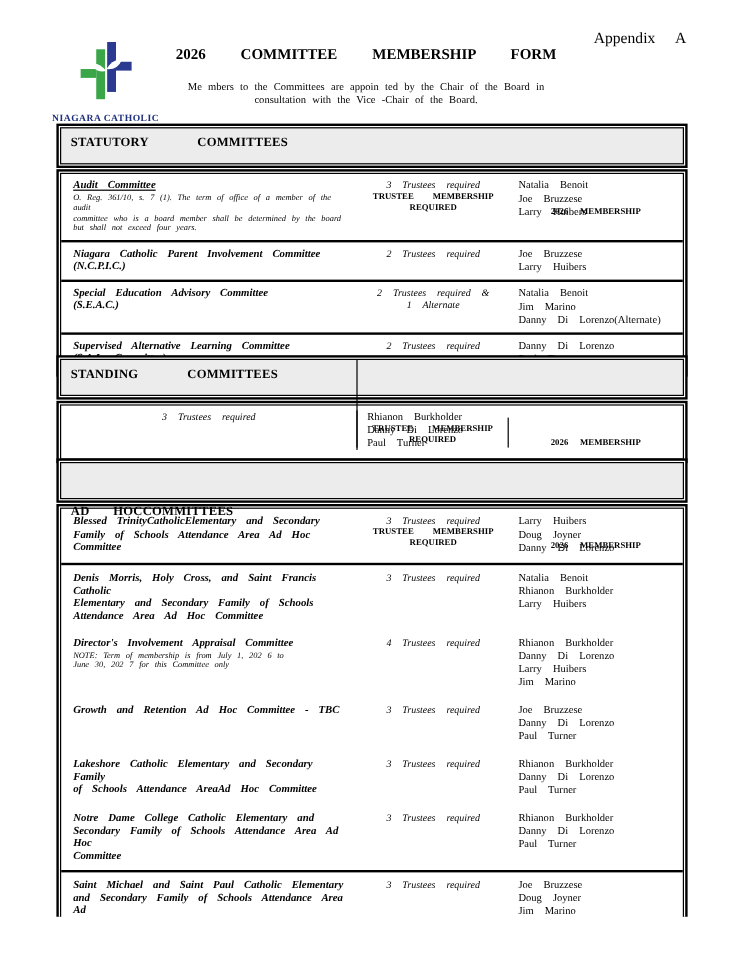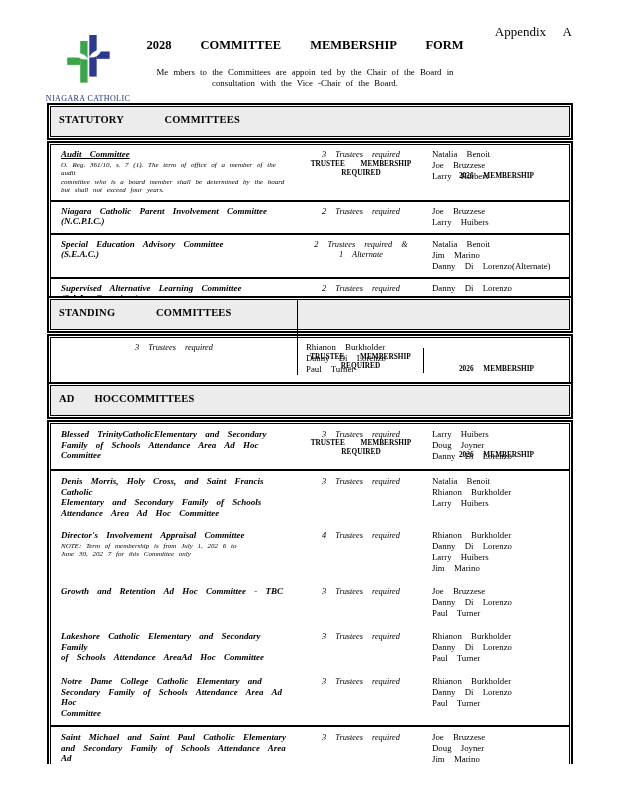--- a/index.html
+++ b/index.html
@@ -5,34 +5,34 @@
   * { box-sizing: border-box; margin: 0; padding: 0; }
   html,body { width: 618px; height: 800px; background: #fff; }
   body { font-family: "Liberation Serif", "DejaVu Serif", serif; color: #000; position: relative; }
   .page { position: relative; width: 618px; height: 764px; overflow: hidden; background: #fff; }
 
   .appendix { position: absolute; top: 24px; right: 46px; font-size: 13px; word-spacing: 14px; }
 
   
   .logo { position: absolute; left: 32px; top: 30px; width: 112px; text-align: center; }
   .logo svg { display: block; margin: 0 auto; }
-  .org-name { margin-top: 2px; font-size: 8px; font-weight: normal; letter-spacing: 0.4px; color: #1e2f7d; }
+  .org-name { margin-top: 2px; font-size: 8px; font-weight: bold; letter-spacing: 0.4px; color: #1e2f7d; }
   .org-sub { font-size: 4px; letter-spacing: 0.6px; color: #2e8b7f; }
 
   .title-block { position: absolute; left: 140px; top: 38px; width: 330px; text-align: center; }
   .title { font-size: 12.5px; font-weight: bold; word-spacing: 26px; }
   .subtitle { margin-top: 14px; font-size: 8.8px; line-height: 11px; word-spacing: 3px; }
 
   
   .tbl { position: absolute; left: 50px; width: 520px; }
   .dbl { border: 1px solid #000; box-shadow: 0 0 0 1px #fff, 0 0 0 3px #000; background: #fff; }
   .thead { display: grid; grid-template-columns: 247px 126px 145px; height: 31px; background: #ececec; }
   .th-title { padding: 7px 0 0 8px; font-size: 10.5px; font-weight: bold; letter-spacing: 0.2px; }
   .tbl.t0 .th-title, .tbl.t1 .th-title { word-spacing: 38px; }
-  .tbl.t2 .th-title { word-spacing: 17px; }
+  .tbl.t2 .th-title { word-spacing: 17px; margin-top: 28px; }
   .th-col { padding-top: 4px; text-align: center; font-size: 7.3px; font-weight: bold; line-height: 9px; margin-top: 48px; }
   .th-col .l1 { word-spacing: 14px; }
   .th-col.memb { padding-top: 16px; word-spacing: 8px; }
   .tbody { margin-top: 7px; }
 
   .row { display: grid; grid-template-columns: 247px 126px 147px; padding: 4px 0 5px; }
   .tbl.t2 .row { padding: 5px 0 7px; }
   .row.divider { border-bottom: 2px solid #000; }
 
   .name-cell { padding-left: 10px; padding-right: 4px; }
@@ -67,21 +67,21 @@
       <rect x="6" y="31" width="15" height="8.5" fill="#3aa648"></rect>
       <rect x="40" y="24" width="15" height="8.5" fill="#2b3990"></rect>
       <path d="M30.5 33 Q24 24 15.5 26 Q20 35 30.5 33 Z" fill="#ffffff"></path>
       <path d="M31 31 Q36.5 21 45.5 22.5 Q41.5 32 31 31 Z" fill="#ffffff"></path>
     </svg>
     <div class="org-name">NIAGARA CATHOLIC</div>
     <div class="org-sub">DISTRICT SCHOOL BOARD</div>
   </div>
 
   <div class="title-block">
-    <div class="title">2028 COMMITTEE MEMBERSHIP FORM</div>
+    <div class="title">2026 COMMITTEE MEMBERSHIP FORM</div>
     <div class="subtitle">
       <span>Me mbers to the Committees are appoin ted by the Chair of the Board in</span><br>
       <span>consultation with the Vice -Chair of the Board.</span>
     </div>
   </div>
 
   <section class="tbl t0">
     <div class="thead dbl">
       <div class="th-title">STATUTORY COMMITTEES</div>
       <div class="th-col trustee">

